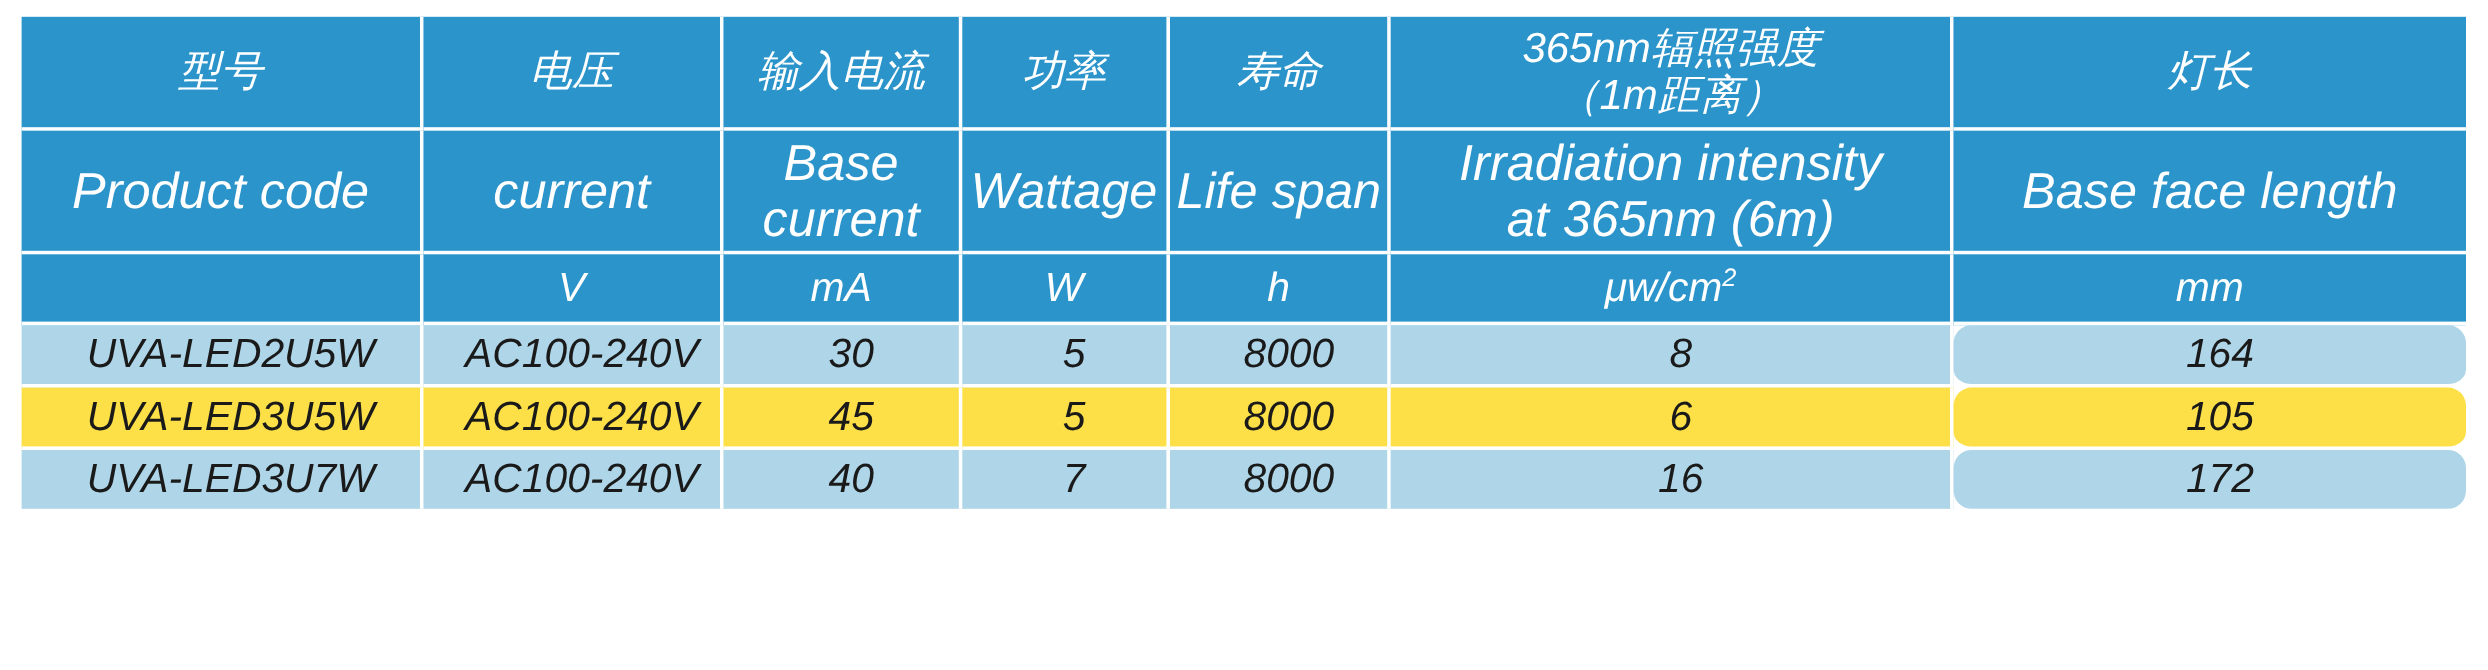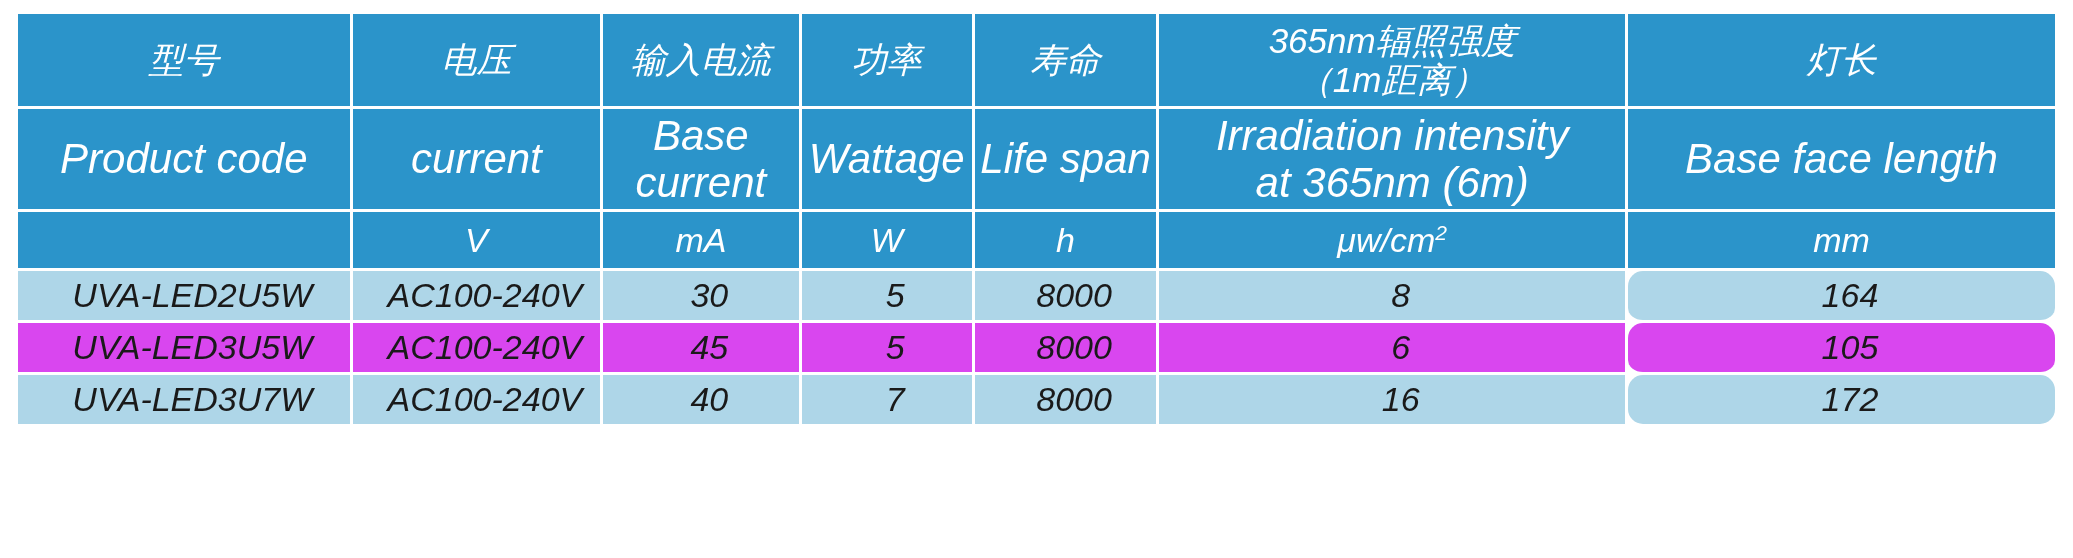--- a/index.html
+++ b/index.html
@@ -42,21 +42,21 @@
   tr.hdr-cn td { height: 92px; font-size: 35px; }
   tr.hdr-en td { height: 100px; font-size: 42px; }
   tr.hdr-unit td { height: 56px; font-size: 34px; }
   tr.data-row td {
     height: 49px;
     font-size: 34px;
     color: #1a1a1a;
     padding-left: 21px;
   }
   tr.data-odd td  { background: #aed6e8; }
-  tr.data-even td { background: #d946ef; }
+  tr.data-even td { background: #fde047; }
   tr.data-row td.last-col { border-right: none; border-radius: 15px; }
   tr.data-last td { border-bottom: none; margin-left: 19px; }
   .cn-2line { line-height: 1.13; }
   sup { font-size: 0.62em; vertical-align: super; line-height: 0; }
   .unit-sq { white-space: nowrap; margin-top: 18px; }
   .nowrap { white-space: nowrap; }
 </style>
 </head>
 <body>
 

